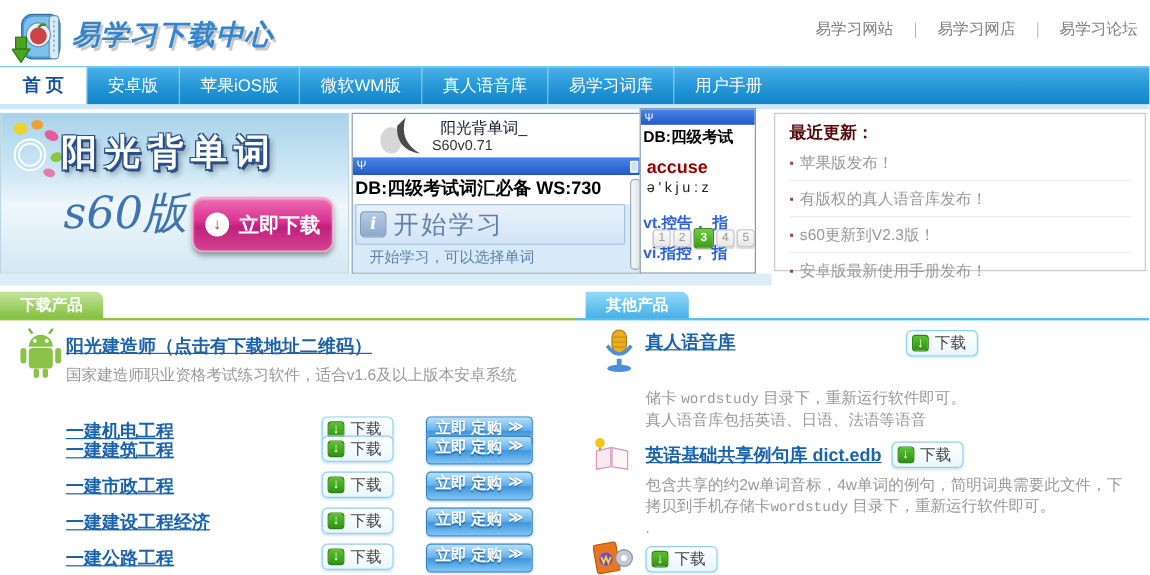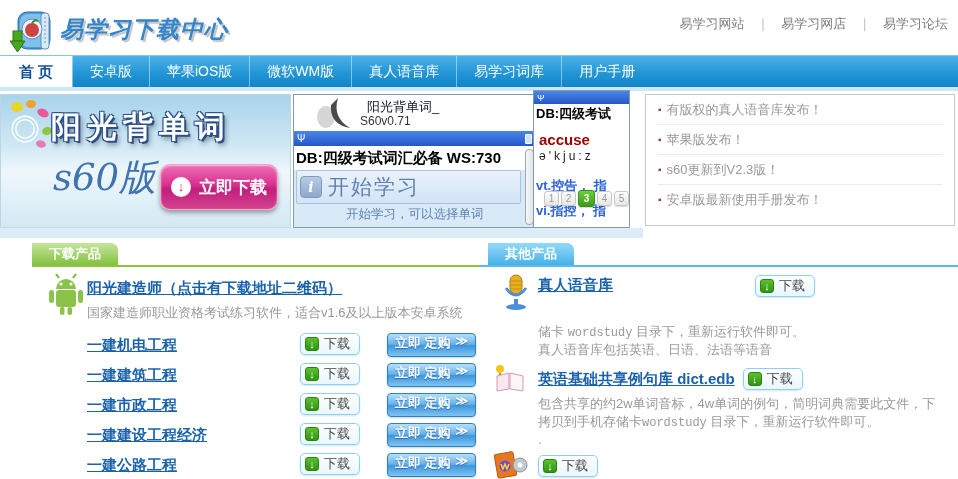--- a/index.html
+++ b/index.html
@@ -64,21 +64,21 @@
   #shot1-db { height:23px; background:#fff; font-size:15px; font-weight:bold; color:#000;
     line-height:23px; padding-left:2px; white-space:nowrap; }
   #shot1-menu { height:60px; background:#d8e9f8; position:relative; }
   #shot1-row { margin:1px 14px 0 2px; height:34px; border:1px solid #a8c4e4; border-radius:2px;
     background:linear-gradient(180deg,#eaf2fb,#d2e4f6); display:flex; align-items:center; }
   .info-icon { width:22px; height:22px; margin:0 6px 0 3px; border-radius:4px;
     background:linear-gradient(180deg,#b8cce4,#8ca8cc); border:1px solid #7f9cc0; color:#fff;
     font-family:"DejaVu Serif", serif; font-style:italic; font-weight:bold; font-size:14px;
     text-align:center; line-height:21px; }
   #shot1-row-label { font-size:21px; color:#5e82ad; letter-spacing:2px; white-space:nowrap; }
-  #shot1-sub { margin:2px 0 0 52px; font-size:12.5px; color:#5e82ad; white-space:nowrap; }
+  #shot1-sub { margin:2px 0 0 14px; font-size:12.5px; color:#5e82ad; white-space:nowrap; }
   #shot1-scroll { position:absolute; right:1px; top:54px; width:9px; height:76px;
     background:linear-gradient(90deg,#f8f8f8,#dde4ea); border:1px solid #9aaabb; border-radius:4px; }
 
   
   #shot2 { position:absolute; left:533px; top:0; width:97px; height:138px;
     border:1px solid #8899aa; background:#fff; overflow:hidden; }
   #shot2-bar { height:13px; font-size:9px; }
   #shot2-db { height:20px; font-size:13px; font-weight:bold; color:#000; line-height:20px;
     padding-left:2px; white-space:nowrap; }
   #shot2-word { margin:7px 0 0 5px; font-size:15px; font-weight:bold; color:#990000; }
@@ -97,21 +97,21 @@
   
   #updates { position:absolute; left:645px; top:4px; width:310px; height:132px;
     background:#fff; border:1px solid #c8c8c8; }
   #updates-title { margin:7px 12px 1px 12px; font-size:14px; font-weight:bold; color:#550a0a; }
   .update-item { margin:0 12px; padding:6px 0 5px 0; font-size:13px; color:#999;
     border-bottom:1px solid #ececec; white-space:nowrap; overflow:hidden; }
   .update-item.last { border-bottom:none; }
   .bullet { color:#8a4444; font-size:10px; margin-right:5px; vertical-align:1px; }
 
   
-  #col-left { position:absolute; top:243px; left:0; width:480px; height:236px; overflow:hidden;margin-left:32px; }
+  #col-left { position:absolute; top:243px; left:0; width:480px; height:236px; overflow:hidden; }
   #col-right { position:absolute; top:243px; left:480px; width:478px; height:236px; overflow:hidden; }
   .tab-row { height:24px; position:relative; }
   .tab-row.green { border-bottom:2px solid #8cc63e; }
   .tab-row.blue  { border-bottom:2px solid #58bcee; }
   .sec-tab { position:absolute; bottom:0; height:22px; width:86px; text-align:center;
     line-height:22px; color:#fff; font-size:13px; font-weight:bold; border-radius:0 7px 0 0; }
   .sec-tab.green { left:0;  background:linear-gradient(180deg,#c6e59d,#84c141); }
   .sec-tab.blue  { left:8px; background:linear-gradient(180deg,#93daf8,#47b1e8); }
 
   .prod-link { font-size:15px; font-weight:bold; color:#1a62ac; text-decoration:underline;
@@ -239,25 +239,26 @@
 
     <div id="pager">
       <div class="page">1</div>
       <div class="page">2</div>
       <div class="page active">3</div>
       <div class="page">4</div>
       <div class="page">5</div>
     </div>
 
     <div id="updates">
+      <div id="updates-title">最近更新：</div>
+      <div class="update-item">
+        <span class="bullet">▪</span><span>苹果版发布！</span>
+      </div>
       <div class="update-item">
         <span class="bullet">▪</span><span>有版权的真人语音库发布！</span>
-      </div>
-      <div class="update-item">
-        <span class="bullet">▪</span><span>苹果版发布！</span>
       </div>
       <div class="update-item">
         <span class="bullet">▪</span><span>s60更新到V2.3版！</span>
       </div>
       <div class="update-item last">
         <span class="bullet">▪</span><span>安卓版最新使用手册发布！</span>
       </div>
     </div>
   </div>
 
@@ -274,21 +275,21 @@
       <circle cx="24" cy="11" r="1.6" fill="#fff"></circle>
       <rect x="9" y="17" width="20" height="17" rx="3" fill="#8bc34a"></rect>
       <rect x="2" y="17" width="5" height="13" rx="2.5" fill="#8bc34a"></rect>
       <rect x="31" y="17" width="5" height="13" rx="2.5" fill="#8bc34a"></rect>
       <rect x="13" y="34" width="4.5" height="8" rx="2" fill="#8bc34a"></rect>
       <rect x="20.5" y="34" width="4.5" height="8" rx="2" fill="#8bc34a"></rect>
     </svg>
     <a id="prod-title" class="prod-link">阳光建造师（点击有下载地址二维码）</a>
     <div id="prod-desc" class="desc">国家建造师职业资格考试练习软件，适合v1.6及以上版本安卓系统</div>
 
-    <div class="drow" style="top:90px;">
+    <div class="drow" style="top:104px;">
       <a class="prod-link">一建机电工程</a>
       <span class="dl-btn">
           <span class="dl-ico">↓</span>
           <span>下载</span>
         </span>
       <span class="order-btn">
           <span>立即 定购</span>
           <span class="order-chev">≫</span>
         </span>
     </div>

